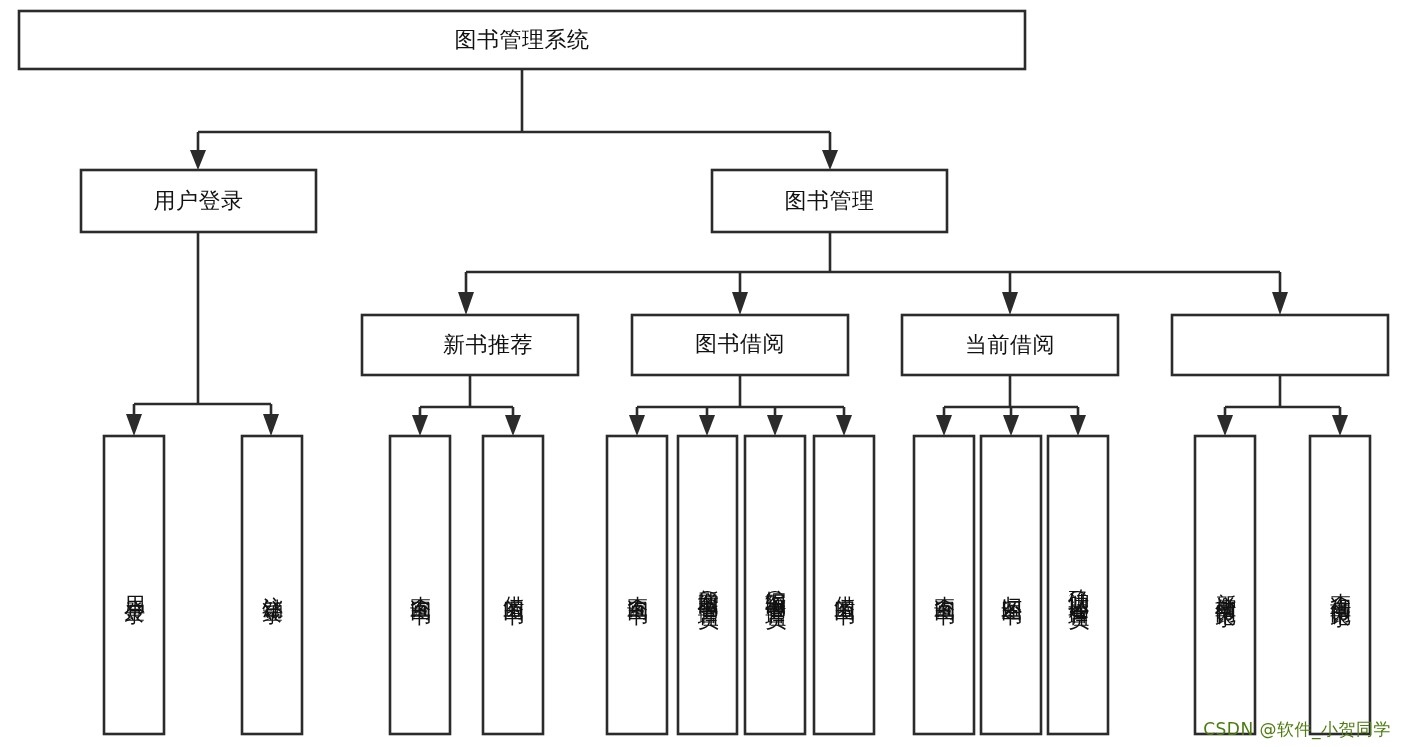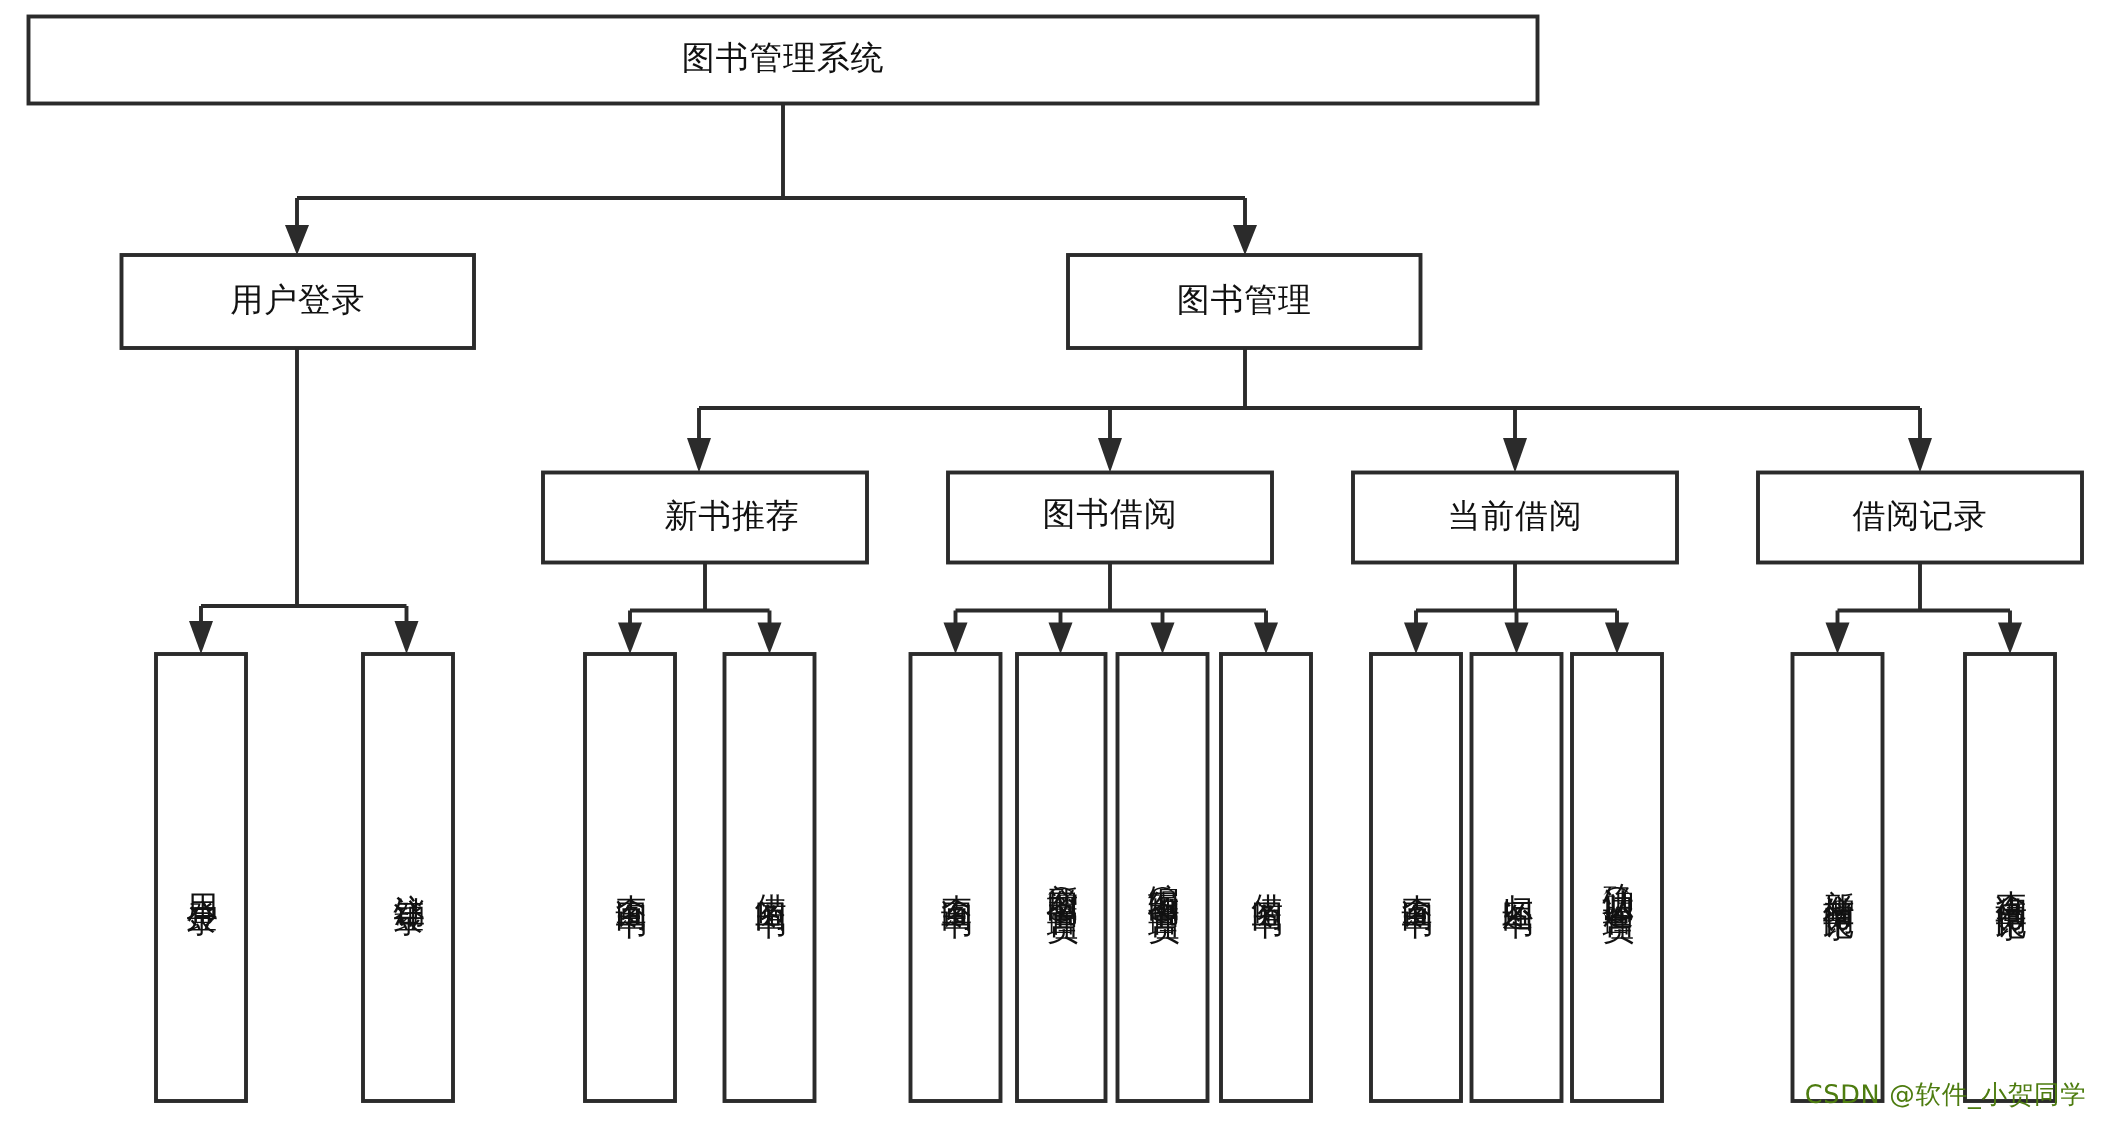--- a/index.html
+++ b/index.html
@@ -184,21 +184,20 @@
   </svg>
 
   <div class="node-label-h" style="left:19px; top:11px; width:1006px; height:58px;">图书管理系统</div>
 
   <div class="node-label-h" style="left:81px; top:170px; width:235px; height:62px;">用户登录</div>
   <div class="node-label-h" style="left:712px; top:170px; width:235px; height:62px;border-radius:20px;">图书管理</div>
 
   <div class="node-label-h" style="left:362px; top:315px; width:216px; height:60px;margin-left:18px;">新书推荐</div>
   <div class="node-label-h" style="left:632px; top:315px; width:216px; height:59px;">图书借阅</div>
   <div class="node-label-h" style="left:902px; top:315px; width:216px; height:60px;">当前借阅</div>
-  <div class="node-label-h" style="left:1172px; top:315px; width:216px; height:60px;">借阅记录</div>
 
   <div class="node-label-v" style="left:104px; top:436px; width:60px; height:298px;">
     <span>用户登录</span>
   </div>
   <div class="node-label-v" style="left:242px; top:436px; width:60px; height:298px;">
     <span>注销登录</span>
   </div>
 
   <div class="node-label-v" style="left:390px; top:436px; width:60px; height:298px;">
     <span>查询图书</span>

